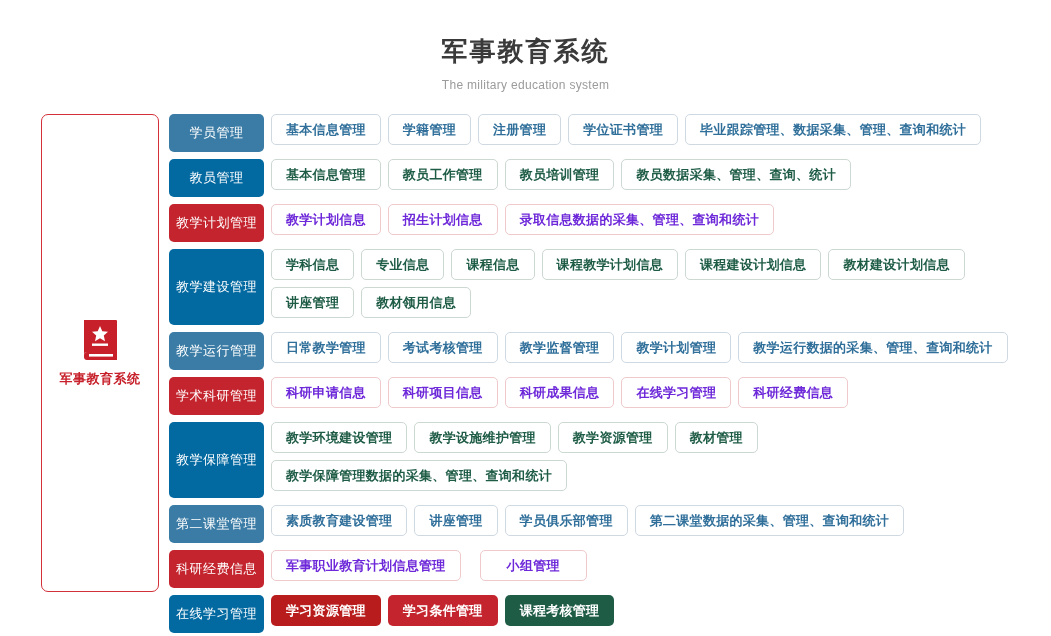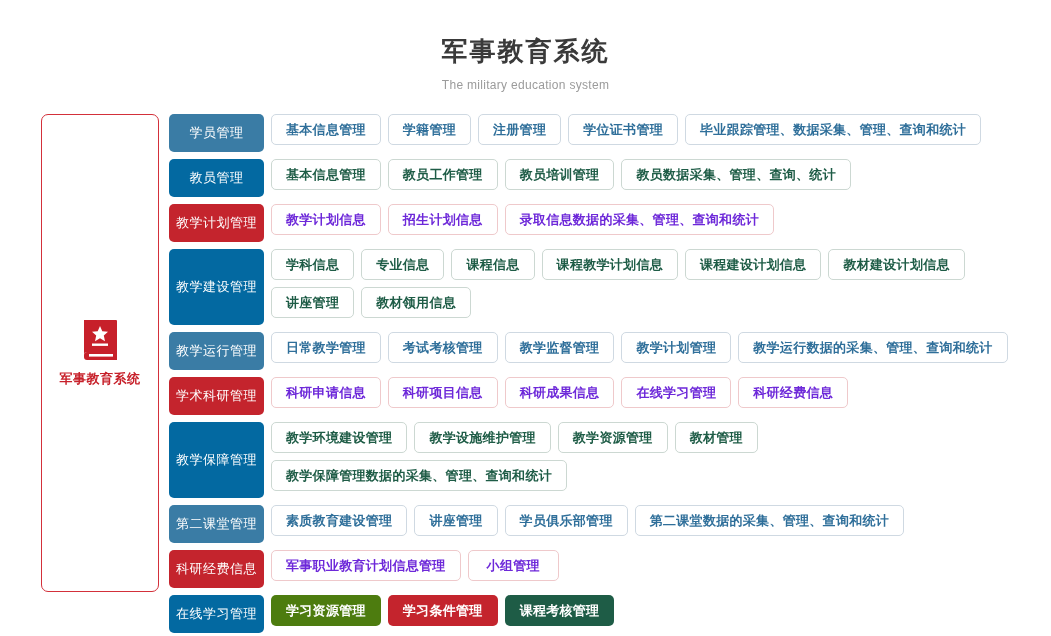--- a/index.html
+++ b/index.html
@@ -127,33 +127,34 @@
     margin-right: 7px;
     margin-bottom: 7px;
     letter-spacing: 0.3px;
     white-space: nowrap;
   }
   .chip.solid {
     border-color: transparent;
     color: #ffffff;
   }
   .chip.wide {
-    padding: 0 18px;
+    padding: 0 26px;
+    margin-left: 12px;
   }
 
   
   .t-blue   { background: #3a7ca5; }
   .t-green  { background: #0369a1; }
   .t-red    { background: #c4242d; }
 
   .c-blue  { color: #2f6f9a; border-color: #cfd9e2; }
   .c-green { color: #1e5c46; border-color: #ccd8d2; }
   .c-red   { color: #6d28d9; border-color: #efc9cb; }
 
-  .s-blue  { background: #4d7c0f; }
+  .s-blue  { background: #b91c1c; }
   .s-green { background: #1e5c46; }
   .s-red   { background: #c4242d; }
 </style>
 </head>
 <body>
 
 <div class="page">
 
   <div class="header">
     <div class="main-title">军事教育系统</div>

